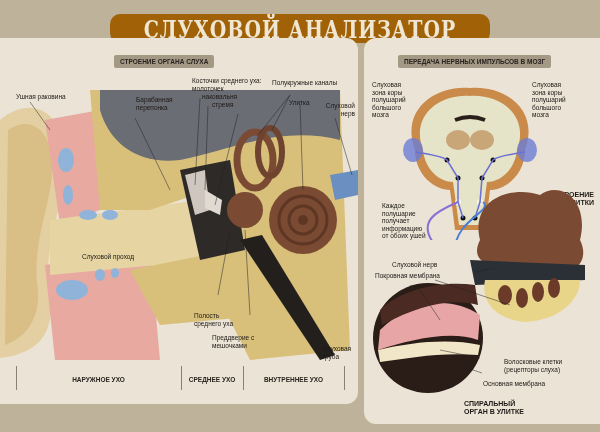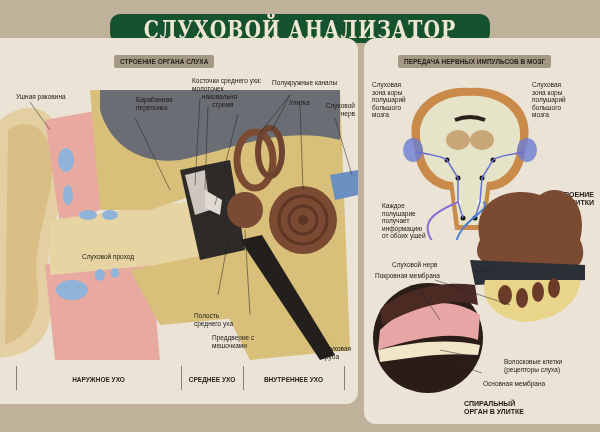--- a/index.html
+++ b/index.html
@@ -1,17 +1,17 @@
 <!DOCTYPE html>
 <html><head>
 <meta charset="utf-8">
 <style>
   html,body{margin:0;padding:0;}
   body{width:600px;height:432px;background:#bfb29b;position:relative;overflow:hidden;font-family:"Liberation Sans",sans-serif;}
-  .title-bar{position:absolute;left:110px;top:14px;width:380px;height:29px;background:#14532d;border-radius:10px;display:flex;align-items:center;justify-content:center;}
+  .title-bar{position:absolute;left:110px;top:14px;width:380px;height:29px;background:#a16207;border-radius:10px;display:flex;align-items:center;justify-content:center;}
   .title-bar span{color:#efe6d3;font-family:"DejaVu Serif",serif;font-weight:bold;font-size:19px;letter-spacing:1px;transform:scaleY(1.25);}
   .panel{position:absolute;background:#ebe4d6;border-radius:12px;}
   .panel.left{left:0;top:38px;width:358px;height:366px;border-radius:0 12px 12px 0;}
   .panel.right{left:364px;top:38px;width:236px;height:386px;border-radius:12px 0 0 12px;}
   .section-tag{position:absolute;background:#a39985;color:#2b2420;font-size:6.5px;padding:3px 6px;border-radius:2px;font-weight:bold;}
   .lbl{position:absolute;font-size:6.5px;color:#1d1815;line-height:7.5px;}
   .lbl.bold{font-weight:bold;font-size:7px;}
   .bottom-labels{position:absolute;left:16px;top:368px;width:330px;height:22px;}
   .bottom-labels .seg{position:absolute;top:0;height:22px;display:flex;align-items:center;justify-content:center;font-size:6.5px;font-weight:bold;color:#2a231e;}
   .divider{position:absolute;top:366px;width:1px;height:24px;background:#8a8070;}

